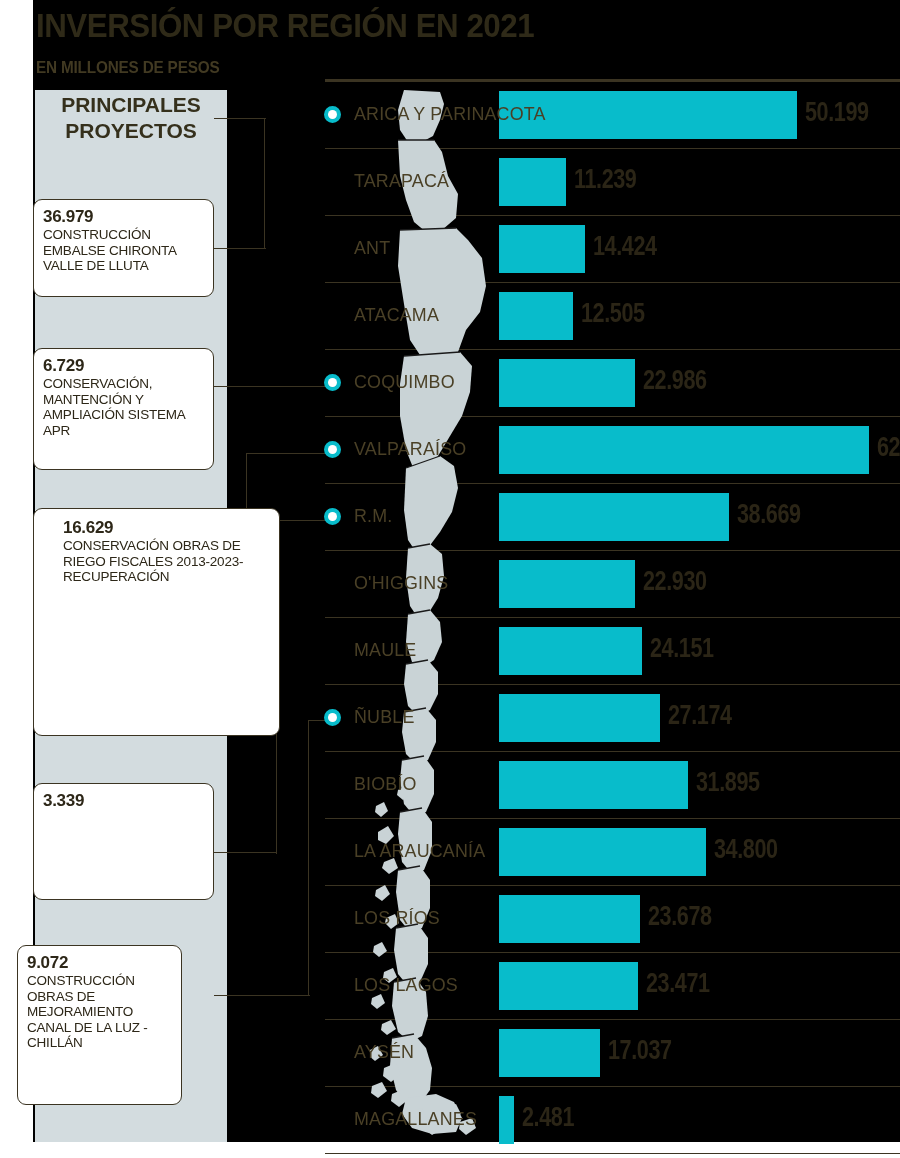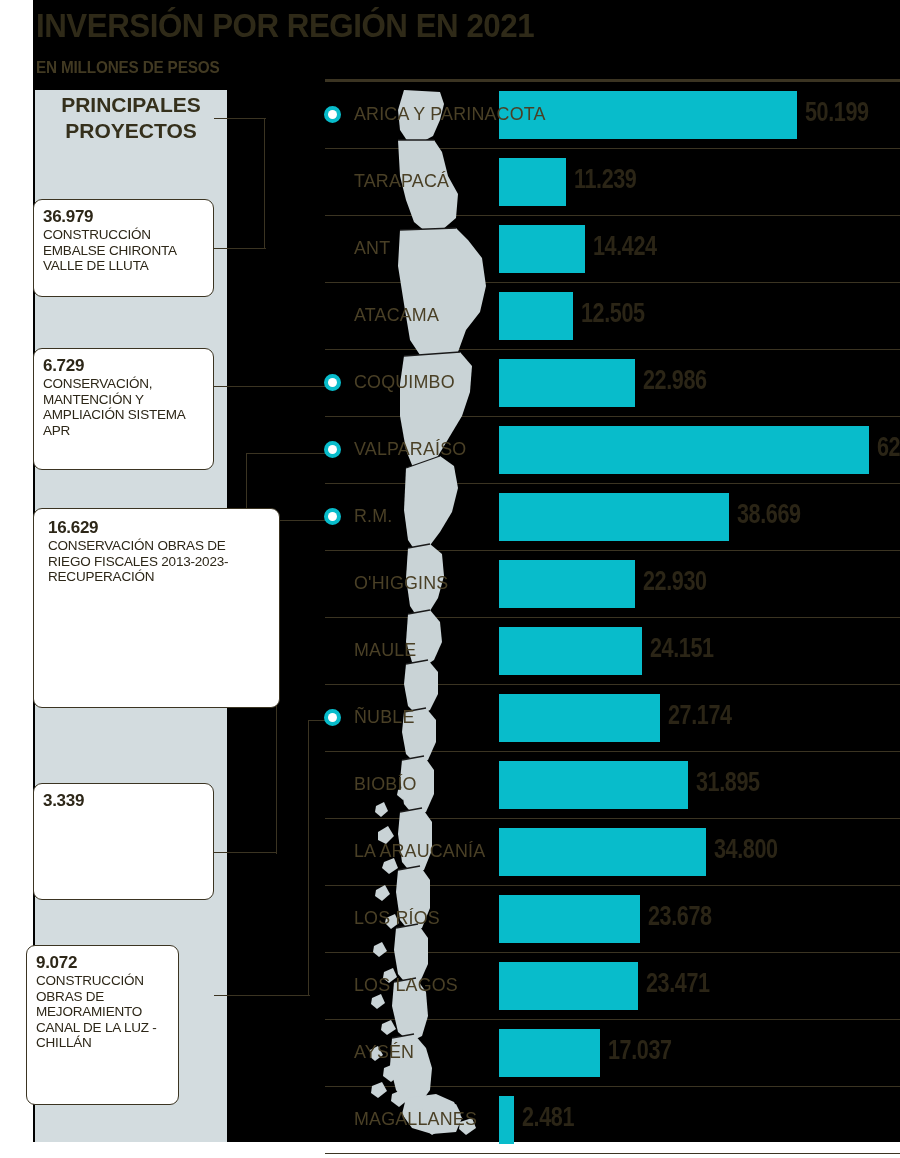--- a/index.html
+++ b/index.html
@@ -85,30 +85,30 @@
 <div class="card" style="left:33px;top:199px;width:181px;height:98px;">
   <div class="num">36.979</div>
   <div class="desc">CONSTRUCCIÓN EMBALSE CHIRONTA VALLE DE LLUTA</div>
 </div>
 
 <div class="card" style="left:33px;top:340px;width:181px;height:122px;margin-top:8px;">
   <div class="num">6.729</div>
   <div class="desc">CONSERVACIÓN, MANTENCIÓN Y AMPLIACIÓN SISTEMA APR</div>
 </div>
 
-<div class="card" style="left:33px;top:508px;width:247px;height:200px;padding:9px 14px;">
+<div class="card" style="left:33px;top:508px;width:247px;height:228px;padding:9px 29px;">
   <div class="num">16.629</div>
   <div class="desc">CONSERVACIÓN OBRAS DE RIEGO FISCALES 2013-2023-RECUPERACIÓN</div>
 </div>
 
 <div class="card" style="left:33px;top:783px;width:181px;height:117px;">
   <div class="num">3.339</div>
 </div>
 
-<div class="card" style="left:26px;top:945px;width:153px;height:160px;">
+<div class="card" style="left:17px;top:945px;width:165px;height:160px;">
   <div class="num">9.072</div>
   <div class="desc">CONSTRUCCIÓN OBRAS DE MEJORAMIENTO CANAL DE LA LUZ - CHILLÁN</div>
 </div>
 
 <svg id="map" viewBox="0 0 145 1045" preserveAspectRatio="none">
   <g fill="#c9d3d6" stroke="none">
     <path d="M34 0 L70 2 L74 14 L70 30 L63 46 L52 52 L38 52 L30 40 L28 20 Z"></path>
     <path d="M28 50 L64 50 L72 62 L78 86 L88 104 L86 128 L72 140 L56 142 L44 132 L36 110 L30 86 Z"></path>
     <path d="M30 140 L86 138 L98 150 L112 168 L116 196 L110 222 L96 240 L88 262 L70 272 L52 268 L40 250 L34 214 L28 176 Z"></path>
     <path d="M34 266 L90 262 L102 276 L100 302 L92 326 L80 346 L68 366 L56 382 L44 380 L36 360 L30 326 L30 294 Z"></path>

